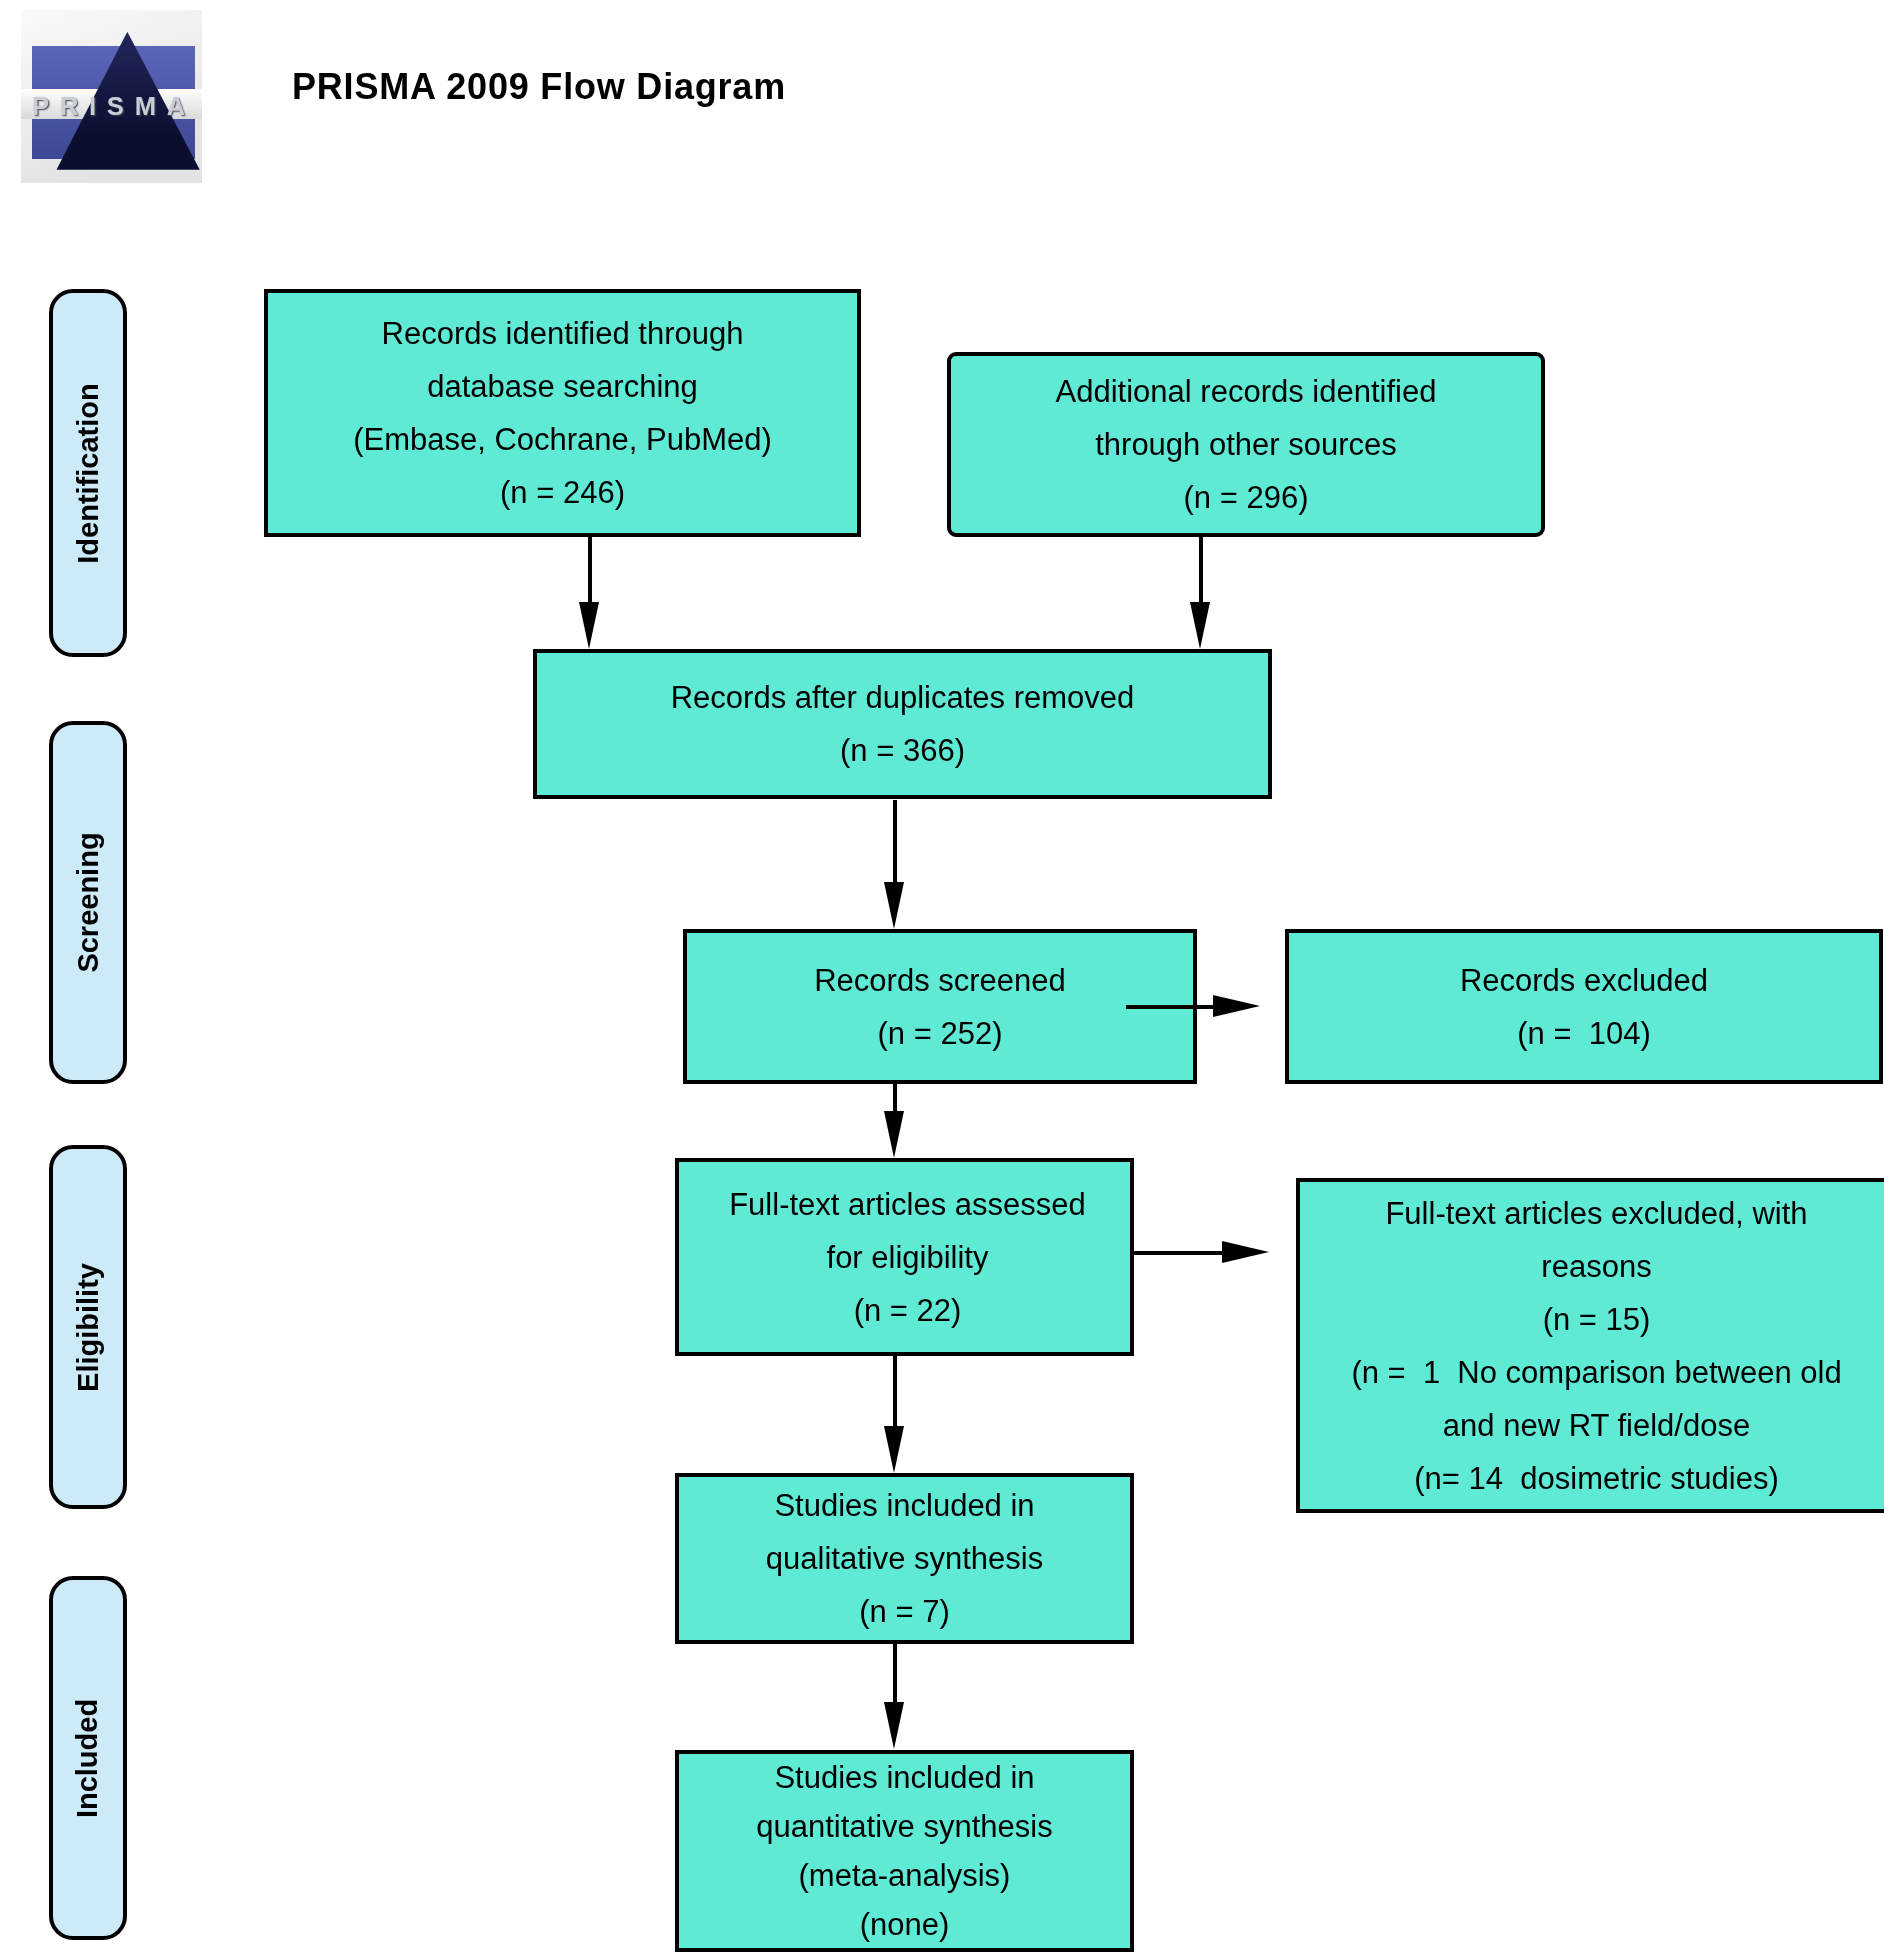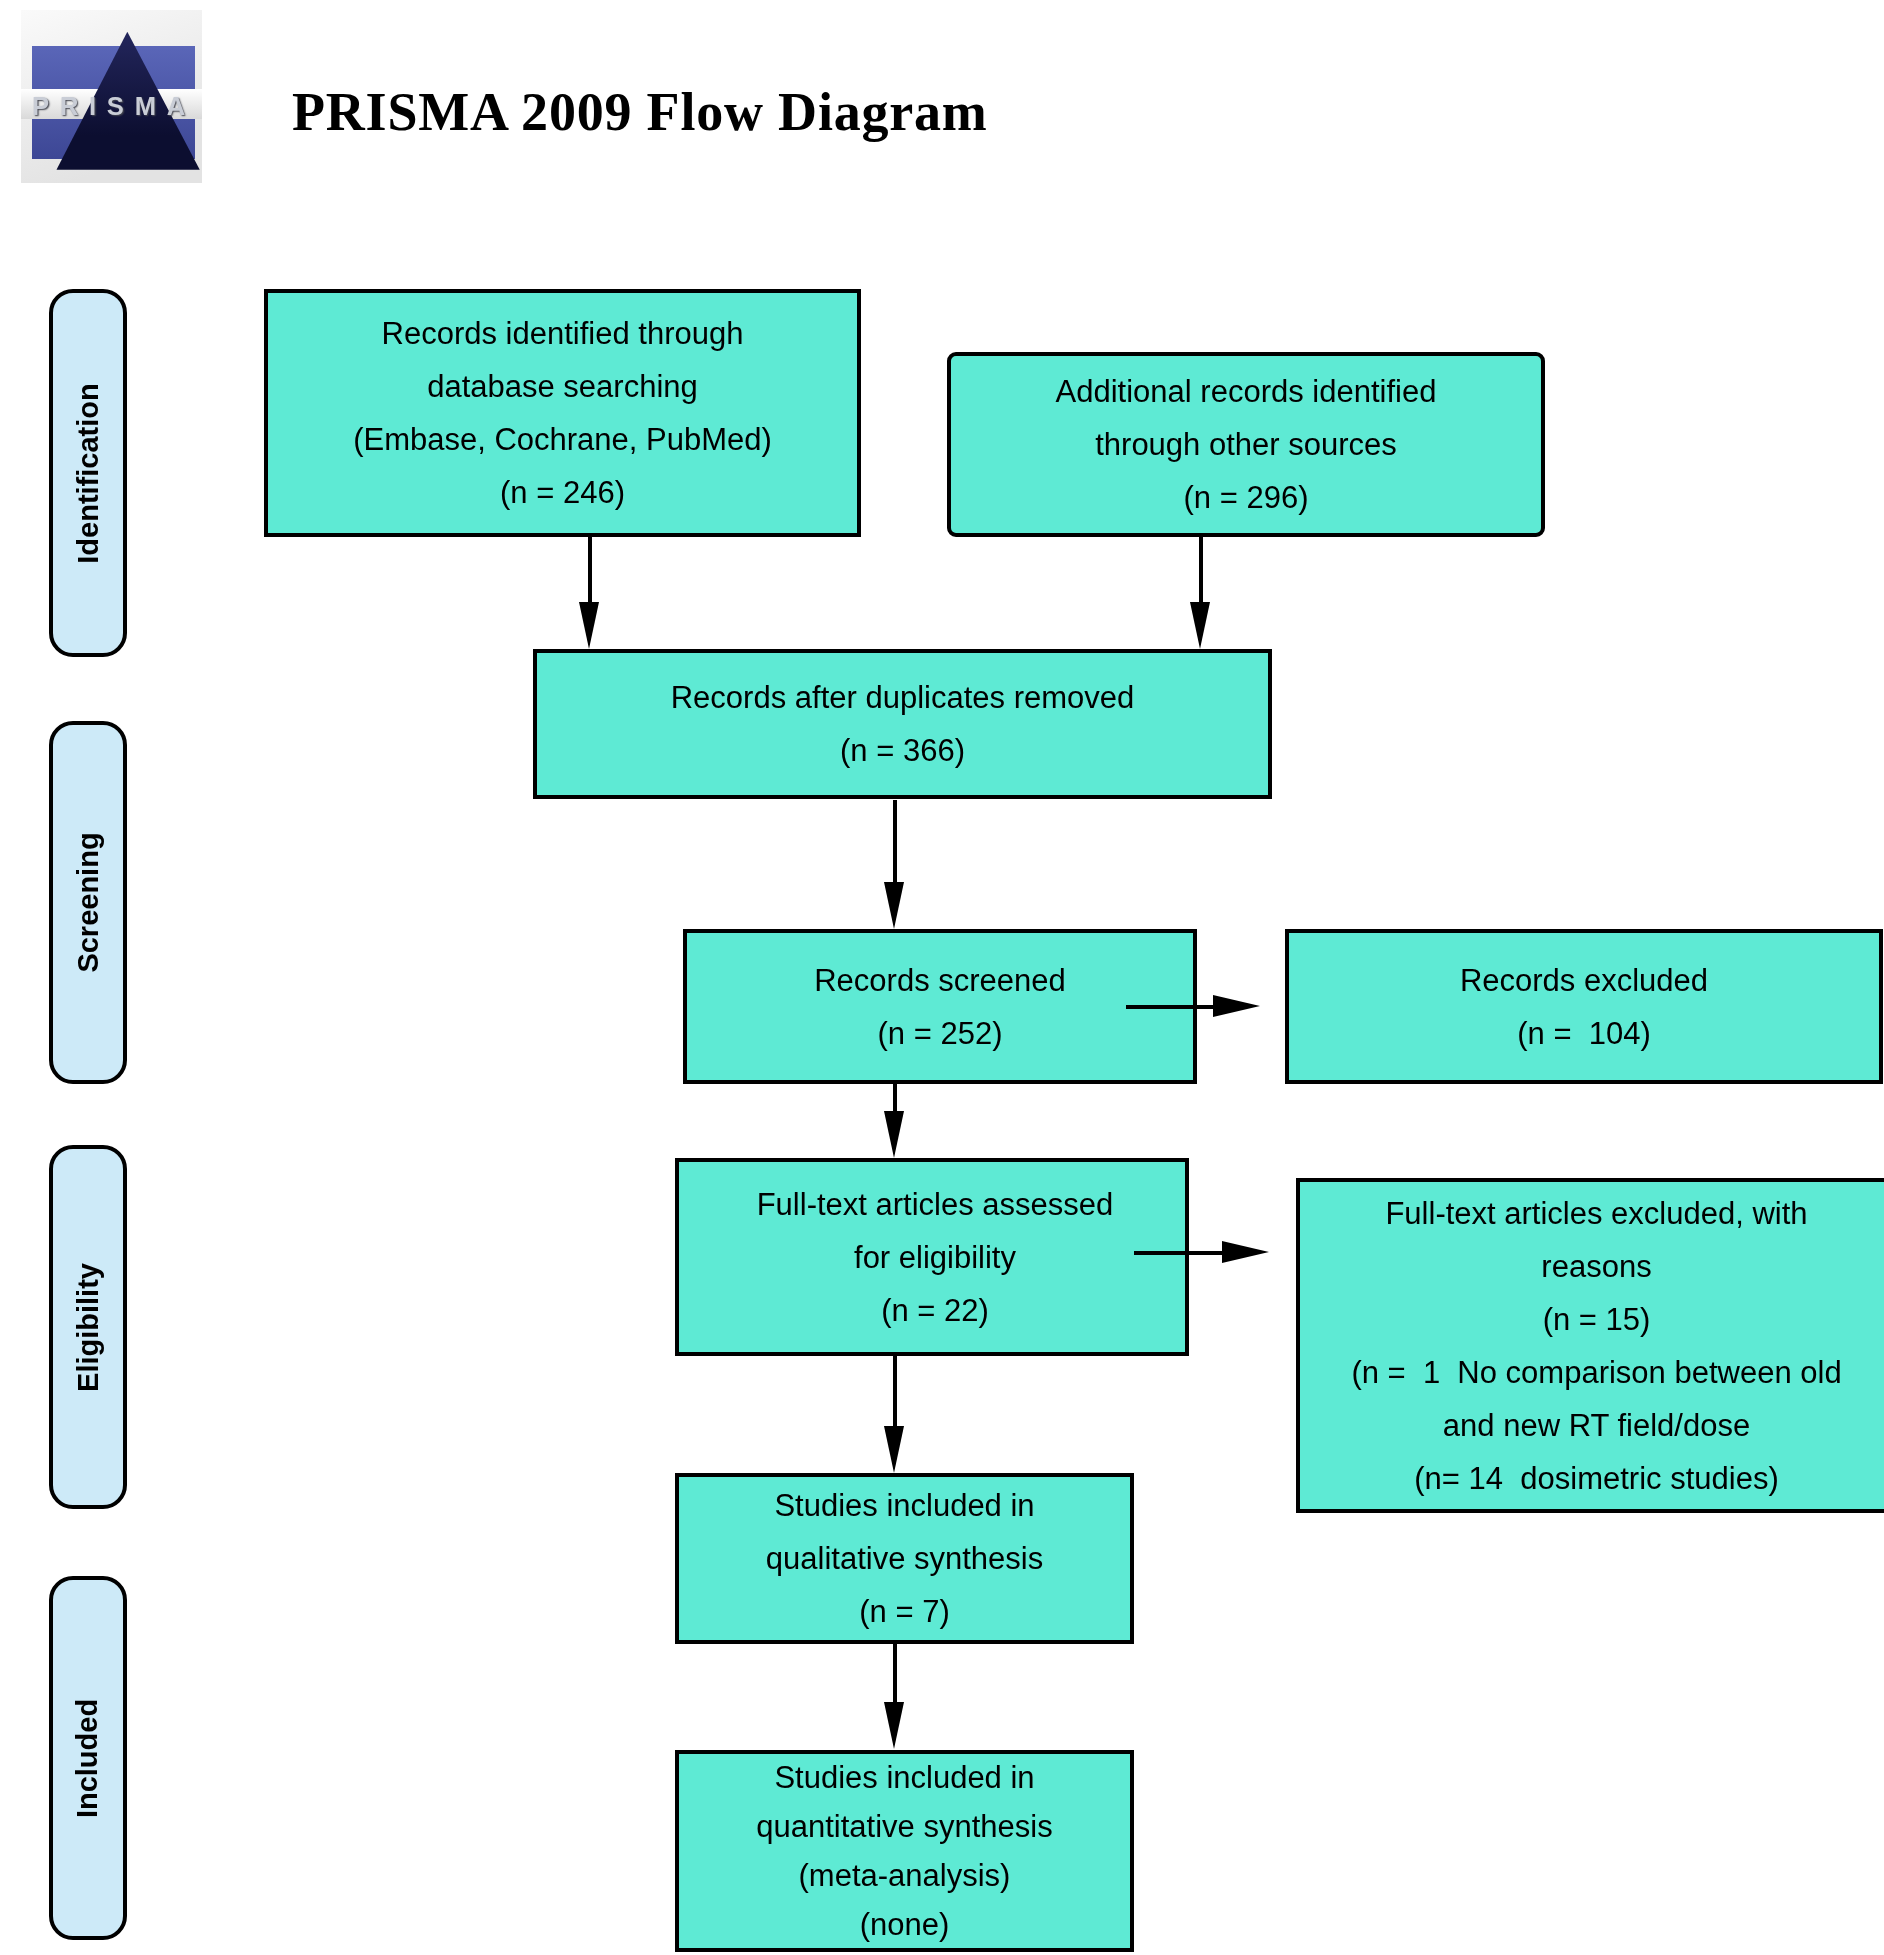--- a/index.html
+++ b/index.html
@@ -6,24 +6,23 @@
   body {
     width: 1885px; height: 1955px;
     background: #ffffff;
     font-family: "Liberation Sans", sans-serif;
     position: relative;
     color: #000;
   }
   * { box-sizing: border-box; }
 
   .title {
-    position: absolute; left: 292px; top: 81px;
-    font-size: 54px; font-weight: bold; letter-spacing: 0.8px;
+    position: absolute; left: 292px; top: 66px;
+    font-size: 36px; font-weight: bold; letter-spacing: 0.8px;
     white-space: nowrap;
-    font-family: Liberation Serif, serif;
   }
 
   
   .logo {
     position: absolute; left: 20.6px; top: 10.3px; width: 181px; height: 173px;
     background: linear-gradient(160deg, #fafafa 0%, #e3e3e3 80%);
   }
   .logo-blue {
     position: absolute; left: 11.5px; right: 6.6px; top: 36px; bottom: 24px;
     background: linear-gradient(180deg, #5a66b8 0%, #3d4795 100%);
@@ -130,21 +129,21 @@
 <div class="box" style="left:683px;top:929px;width:514px;height:155px;">
   <div class="box-text">Records screened
 (n = 252)</div>
 </div>
 
 <div class="box" style="left:1261px;top:929px;width:598px;height:155px;margin-left:24px;">
   <div class="box-text">Records excluded
 (n =  104)</div>
 </div>
 
-<div class="box" style="left:675px;top:1158px;width:514px;height:198px;padding-left:6px;">
+<div class="box" style="left:675px;top:1158px;width:459px;height:198px;padding-left:6px;">
   <div class="box-text">Full-text articles assessed
 for eligibility
 (n = 22)</div>
 </div>
 
 <div class="box" style="left:1269px;top:1178px;width:601px;height:335px;margin-left:27px;">
   <div class="box-text">Full-text articles excluded, with
 reasons
 (n = 15)
 (n =  1  No comparison between old

